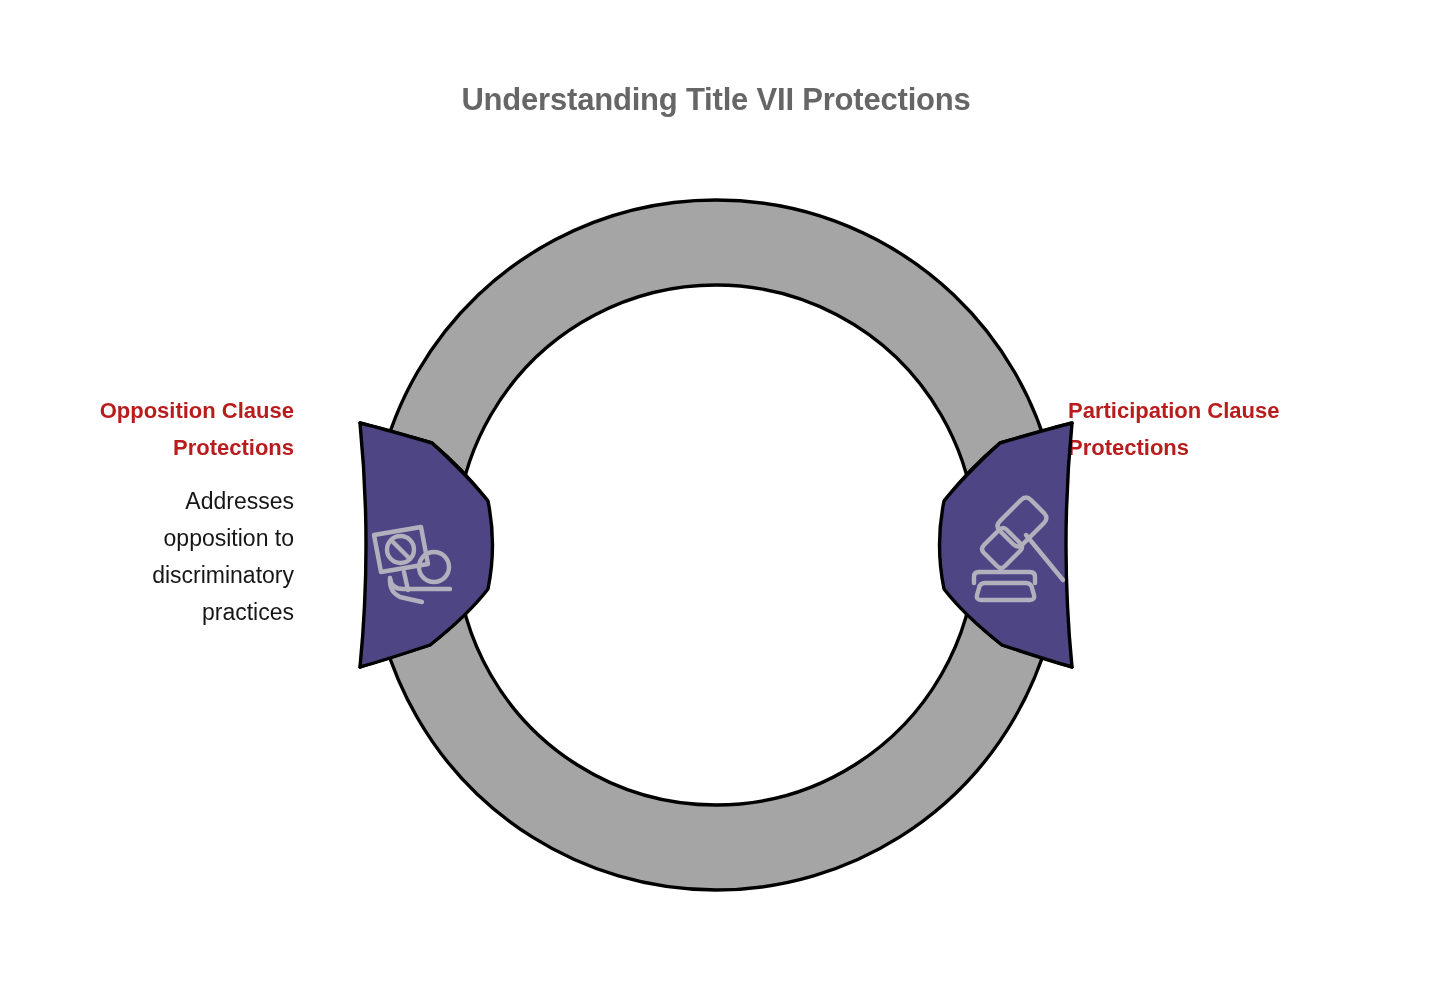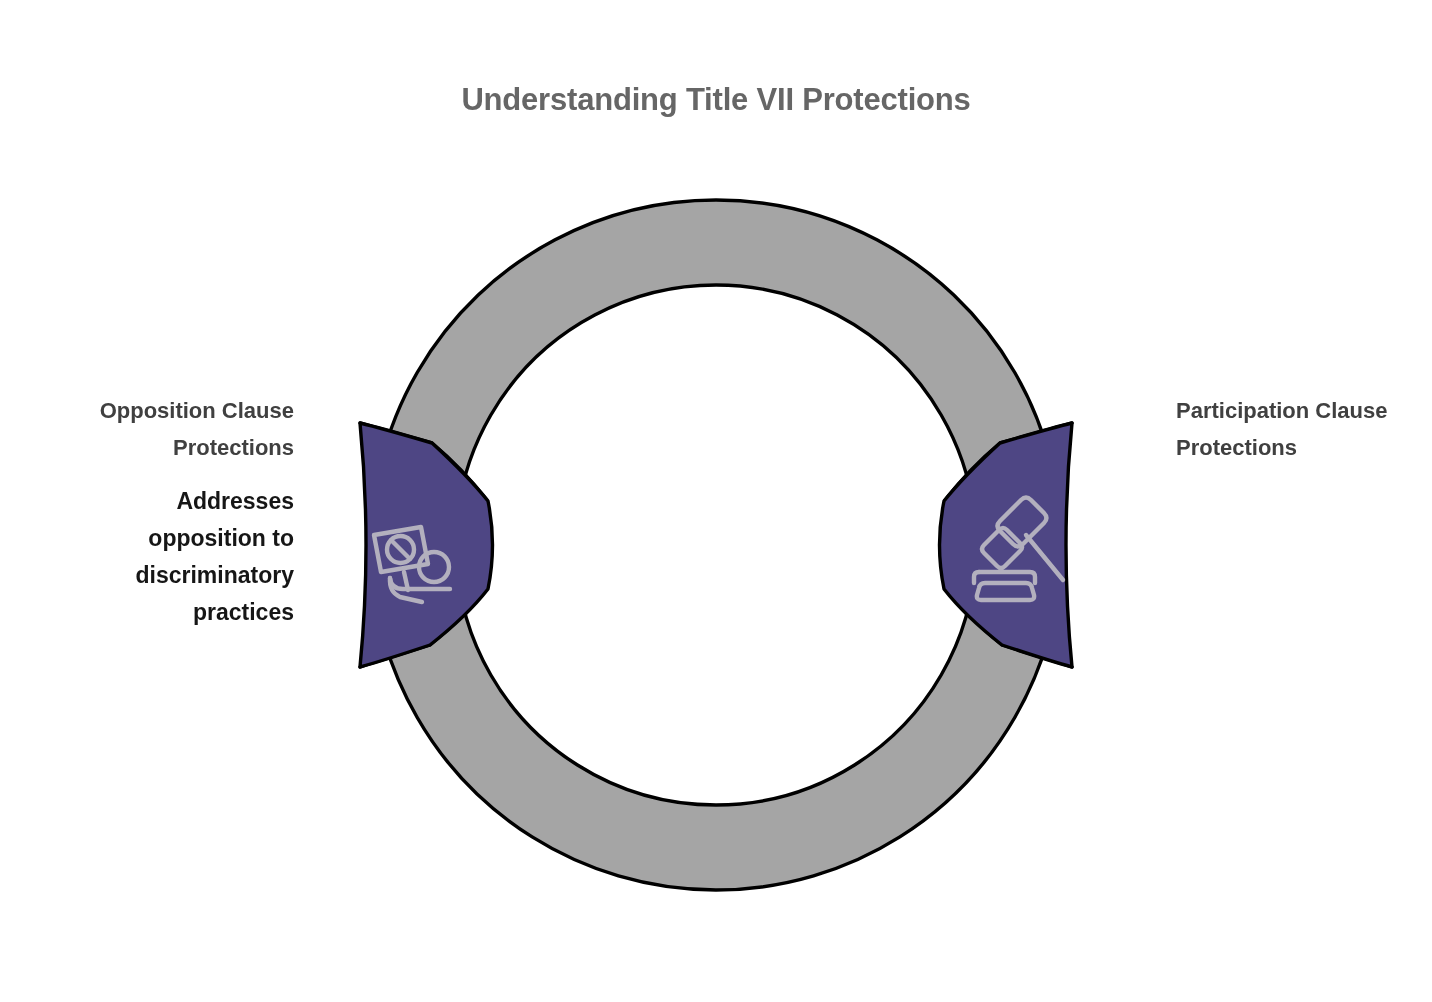--- a/index.html
+++ b/index.html
@@ -37,32 +37,32 @@
     letter-spacing: -0.2px;
     line-height: 40px;
   }
 
   
   .side-block {
     position: absolute;
     width: 212px;
   }
   .side-left  { left: 82px;  top: 392px; text-align: right; }
-  .side-right { left: 1176px; top: 392px; text-align: left; }
+  .side-right { left: 1068px; top: 392px; text-align: left; }
 
   .side-heading {
     font-size: 22px;
     font-weight: bold;
-    color: #404040;
+    color: #b91c1c;
     line-height: 37px;
     margin: 0;
   }
   .side-body {
     font-size: 23px;
-    font-weight: bold;
+    font-weight: normal;
     color: #161616;
     line-height: 37px;
     margin: 17px 0 0 0;
   }
 
   
   .ring-band {
     fill: #a5a5a5;
     stroke: #000000;
     stroke-width: 3.4;

